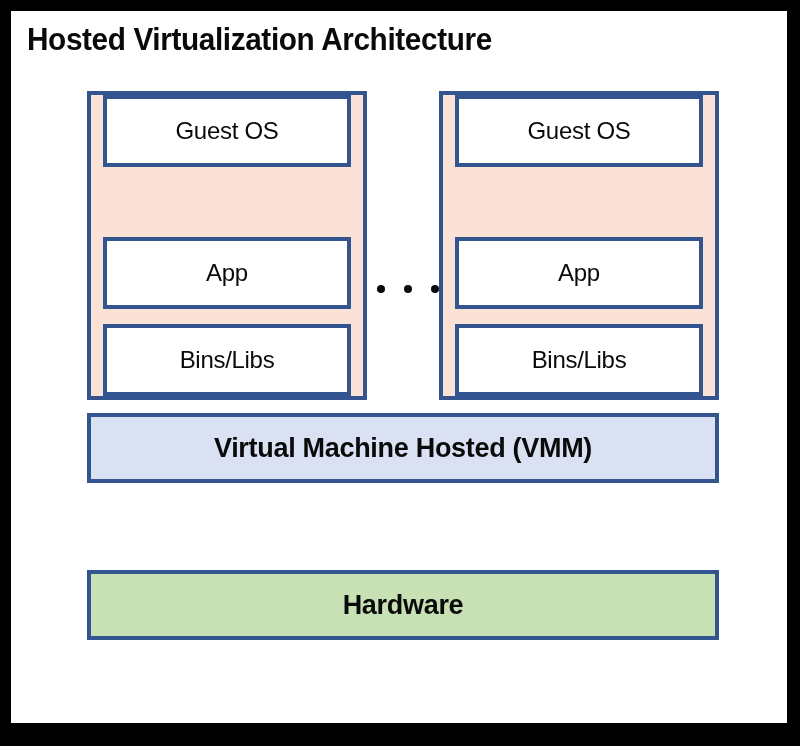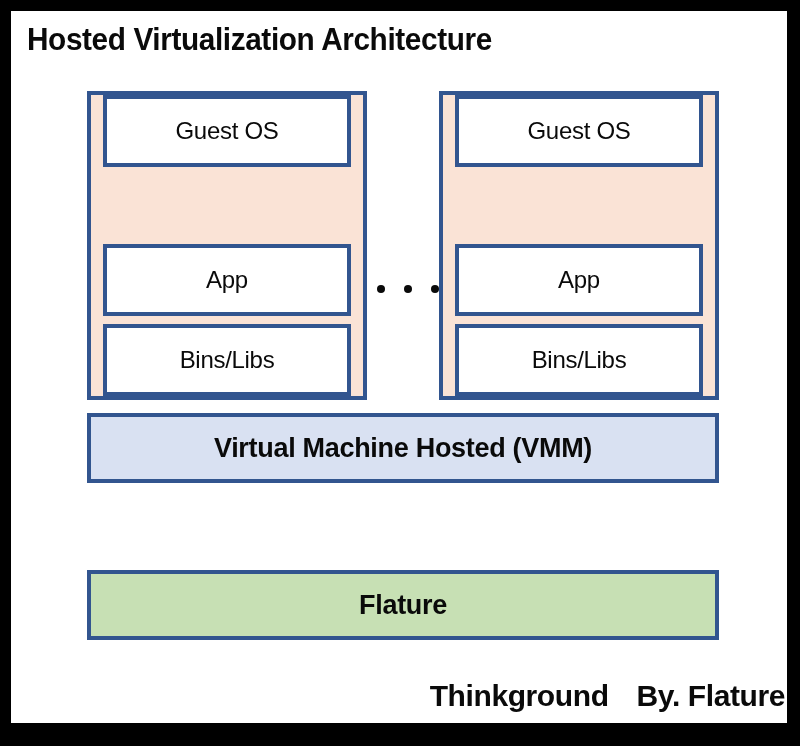--- a/index.html
+++ b/index.html
@@ -79,21 +79,21 @@
     left: 12px;
     right: 12px;
     height: 72px;
     background: #ffffff;
     border: 4px solid #32558F;
     display: flex;
     align-items: center;
     justify-content: center;
   }
   .vm-layer:nth-of-type(1) { top: 68px; }
-  .vm-layer:nth-of-type(2) { top: 149px; align-items: center; }
+  .vm-layer:nth-of-type(2) { top: 142px; align-items: center; }
   .vm-layer:nth-of-type(3) { top: 229px; }
 
   .vm-layer-label {
     font-size: 24px;
     font-weight: normal;
     color: #0a0a0a;
     letter-spacing: -0.3px;
     white-space: nowrap;
   }
 
@@ -195,22 +195,18 @@
         <span class="vm-layer-label">Guest OS</span>
       </div>
     </div>
 
     <div id="bar-vmm" class="stack-bar">
       <span class="stack-bar-label">Virtual Machine Hosted (VMM)</span>
     </div>
 
 
     <div id="bar-hardware" class="stack-bar">
-      <span class="stack-bar-label">Flature</span>
-    </div>
-
-    <div id="footer">
-      <span class="footer-text">Thinkground</span>
-      <span class="footer-text">By. Flature</span>
-    </div>
+      <span class="stack-bar-label">Hardware</span>
+    </div>
+
 
   </div>
 </div>
 
 </body></html>

